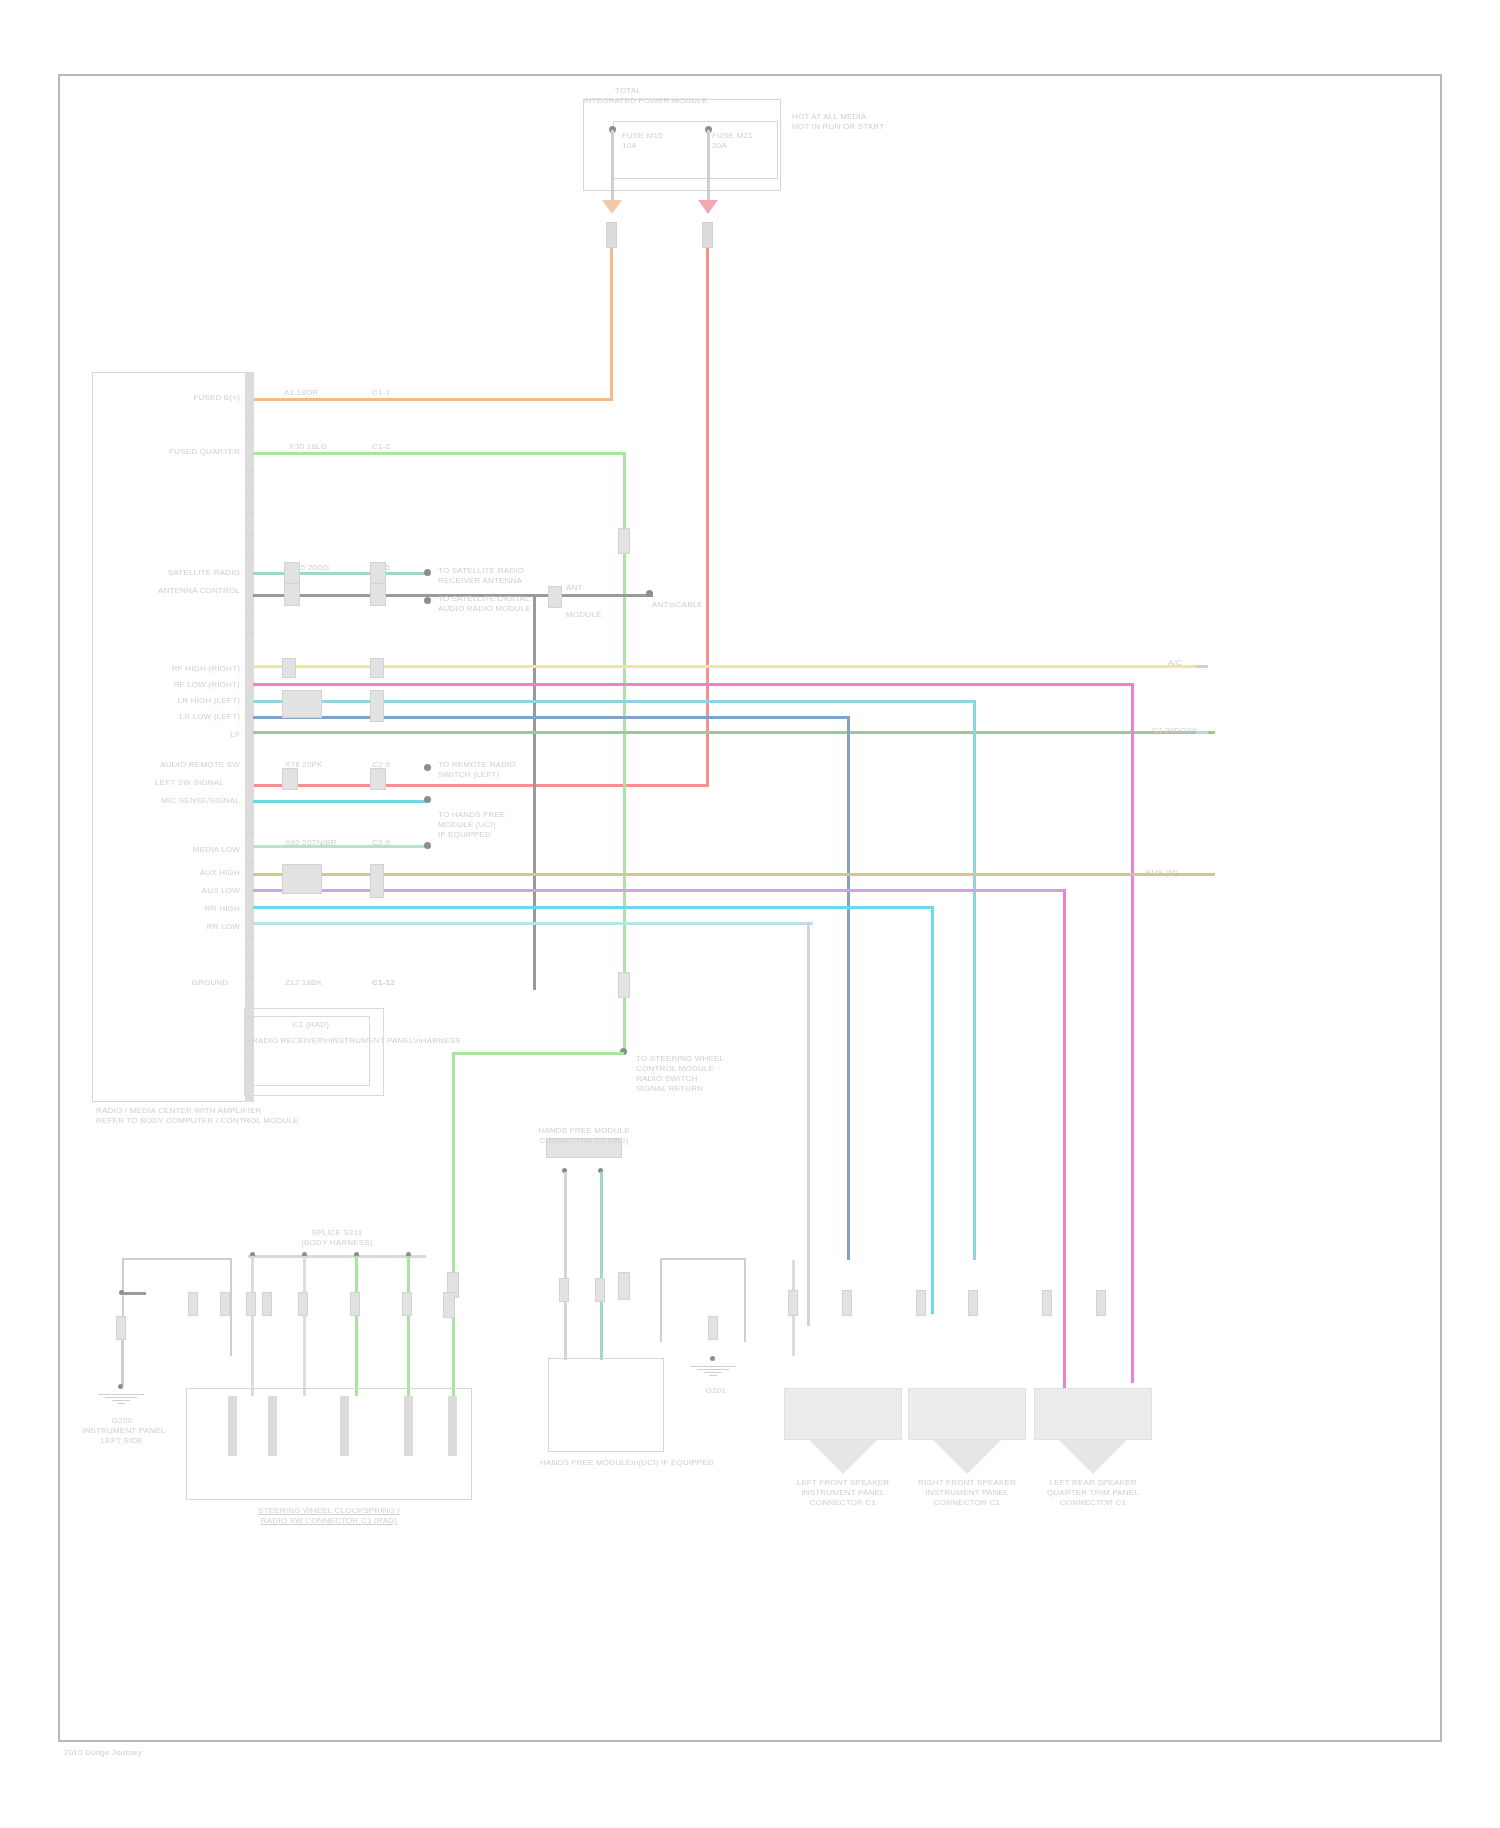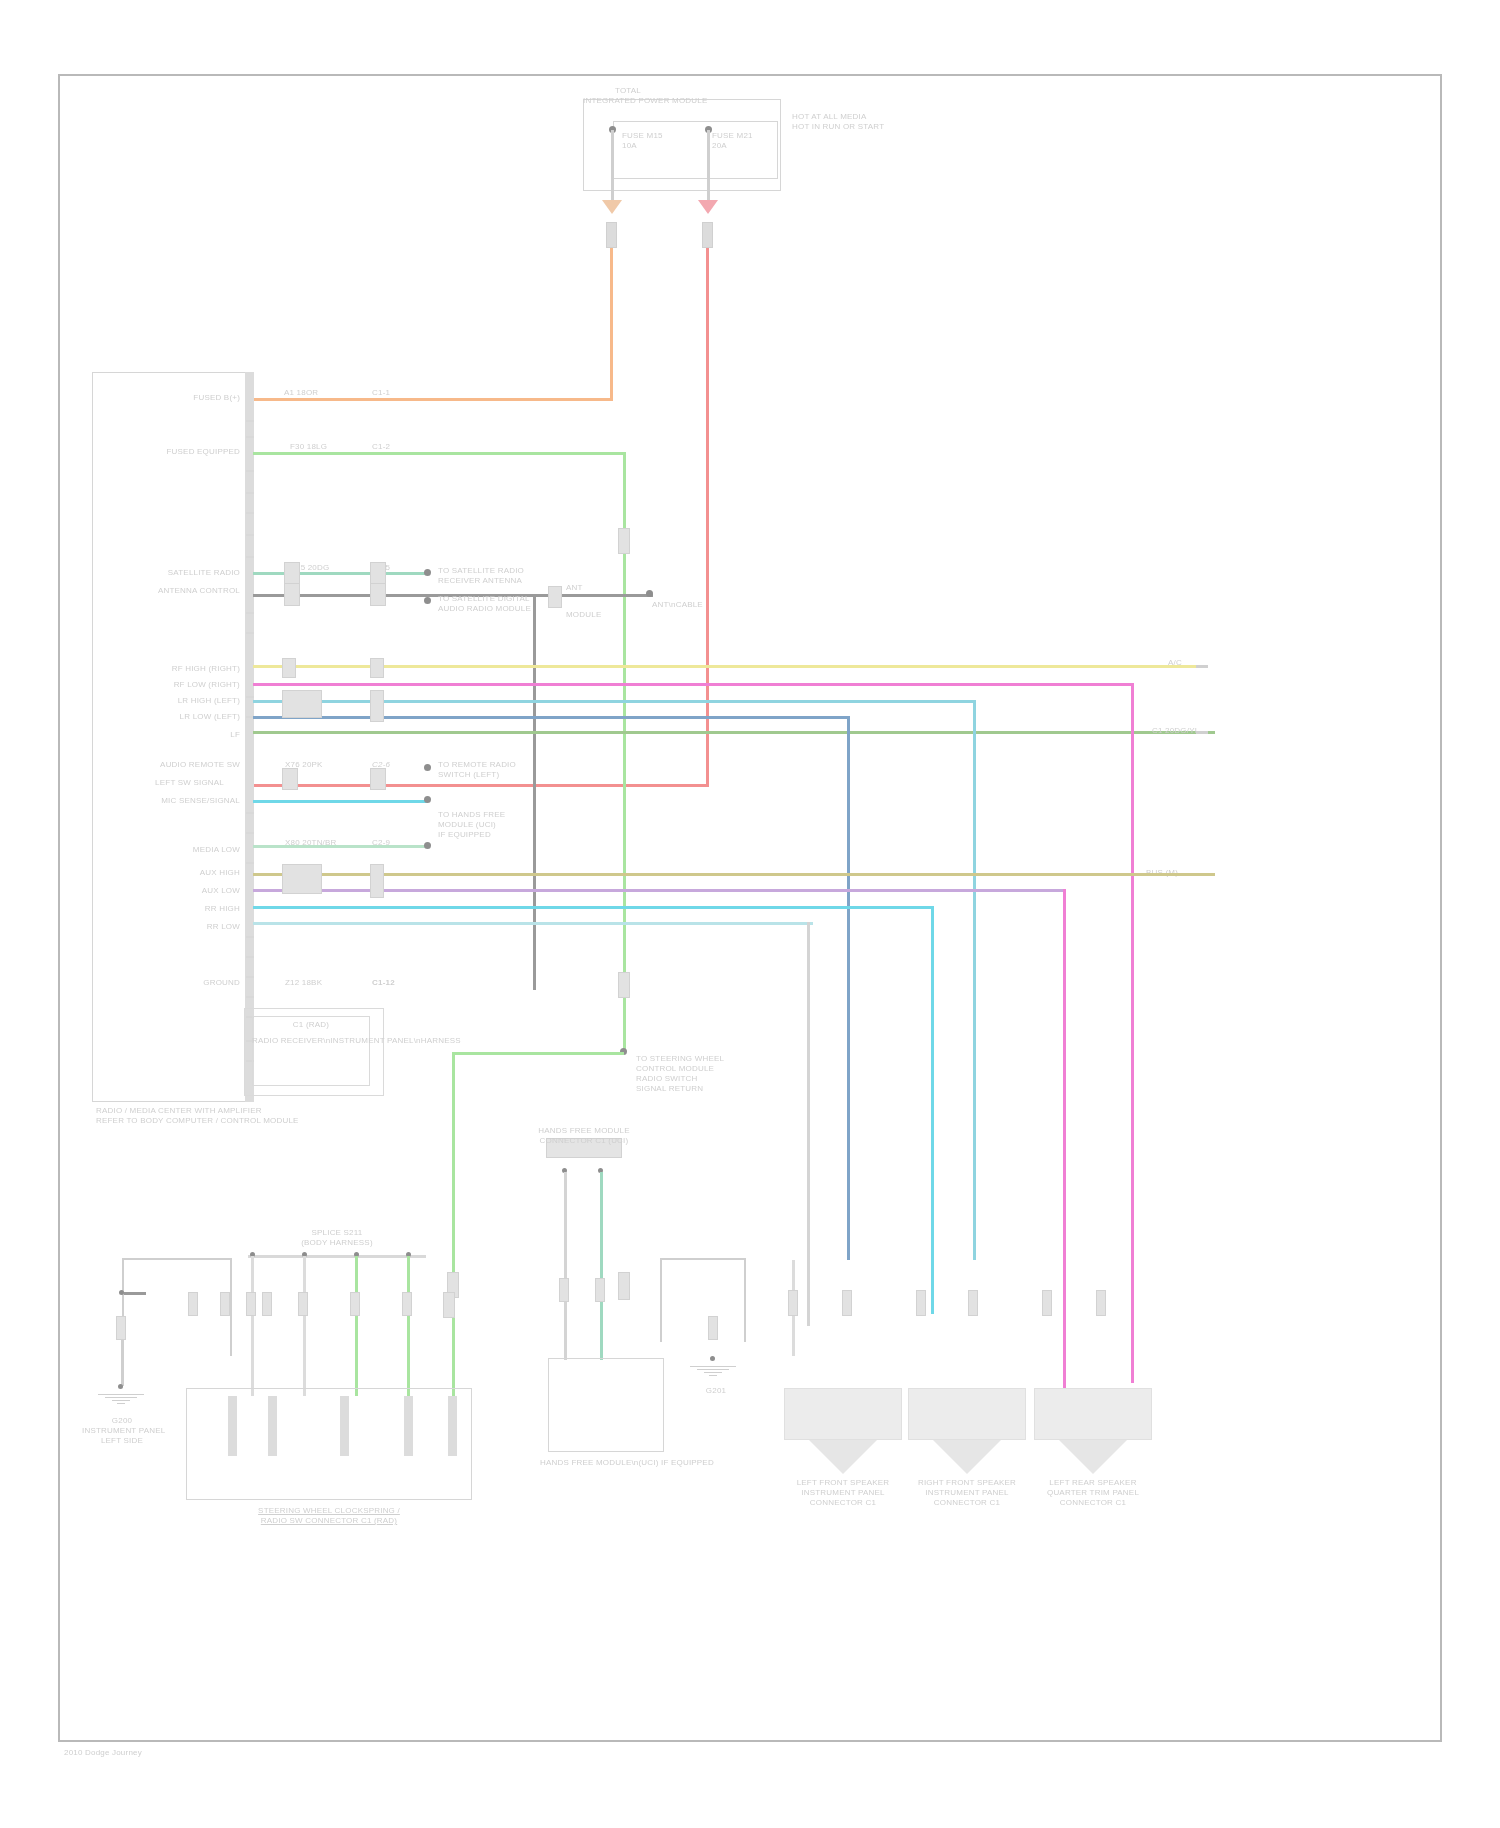--- a/index.html
+++ b/index.html
@@ -89,21 +89,21 @@
   <div class="tick" style="left:246px;top:976px;"></div>
   <div class="tick" style="left:246px;top:996px;"></div>
   <div class="tick" style="left:246px;top:1016px;"></div>
   <div class="tick" style="left:246px;top:1040px;"></div>
   <div class="tick" style="left:246px;top:1060px;"></div>
 
   <div class="lbl r" style="left:120px;top:393px;width:120px;">FUSED B(+)</div>
   <div class="lbl" style="left:284px;top:388px;">A1 18OR</div>
   <div class="lbl" style="left:372px;top:388px;">C1-1</div>
 
-  <div class="lbl r" style="left:120px;top:447px;width:120px;">FUSED EQUIPPED</div>
+  <div class="lbl r" style="left:120px;top:447px;width:120px;">FUSED QUARTER</div>
   <div class="wire h" style="left:253px;top:452px;width:372px;background:#a9e5a0;"></div>
   <div class="lbl" style="left:290px;top:442px;">F30 18LG</div>
   <div class="lbl" style="left:372px;top:442px;">C1-2</div>
   <div class="wire v" style="left:623px;top:452px;height:600px;background:#a9e5a0;"></div>
   <div class="conn" style="left:618px;top:528px;width:12px;height:26px;"></div>
   <div class="conn" style="left:618px;top:972px;width:12px;height:26px;"></div>
 
   <div class="lbl r" style="left:110px;top:568px;width:130px;">SATELLITE RADIO</div>
   <div class="lbl r" style="left:110px;top:586px;width:130px;">ANTENNA CONTROL</div>
 
@@ -198,21 +198,21 @@
   <div class="wire h" style="left:253px;top:906px;width:680px;background:#6fd8e8;"></div>
   <div class="wire h" style="left:253px;top:922px;width:560px;background:#b9e3e8;"></div>
 
   <div class="conn" style="left:282px;top:864px;width:40px;height:30px;"></div>
   <div class="conn" style="left:370px;top:864px;width:14px;height:34px;"></div>
 
   <div class="wire v" style="left:1063px;top:889px;height:500px;background:#f07fd4;"></div>
   <div class="wire v" style="left:931px;top:906px;height:408px;background:#6fd8e8;"></div>
   <div class="wire v" style="left:807px;top:922px;height:404px;background:#d4d4d4;"></div>
 
-  <div class="lbl r" style="left:180px;top:978px;width:60px;">GROUND</div>
+  <div class="lbl r" style="left:180px;top:978px;width:60px;text-align:center;">GROUND</div>
   <div class="lbl" style="left:285px;top:978px;">Z12 18BK</div>
   <div class="lbl" style="left:372px;top:978px;font-weight:bold;">C1-12</div>
 
   <div class="cbox" style="left:244px;top:1008px;width:140px;height:88px;"></div>
   <div class="cbox" style="left:252px;top:1016px;width:118px;height:70px;"></div>
   <div class="lbl c" style="left:252px;top:1020px;width:118px;">C1 (RAD)</div>
   <div class="lbl c" style="left:252px;top:1036px;width:118px;">RADIO RECEIVER\nINSTRUMENT PANEL\nHARNESS</div>
 
   <div class="dot" style="left:620px;top:1048px;"></div>
   <div class="lbl" style="left:636px;top:1054px;">TO STEERING WHEEL

